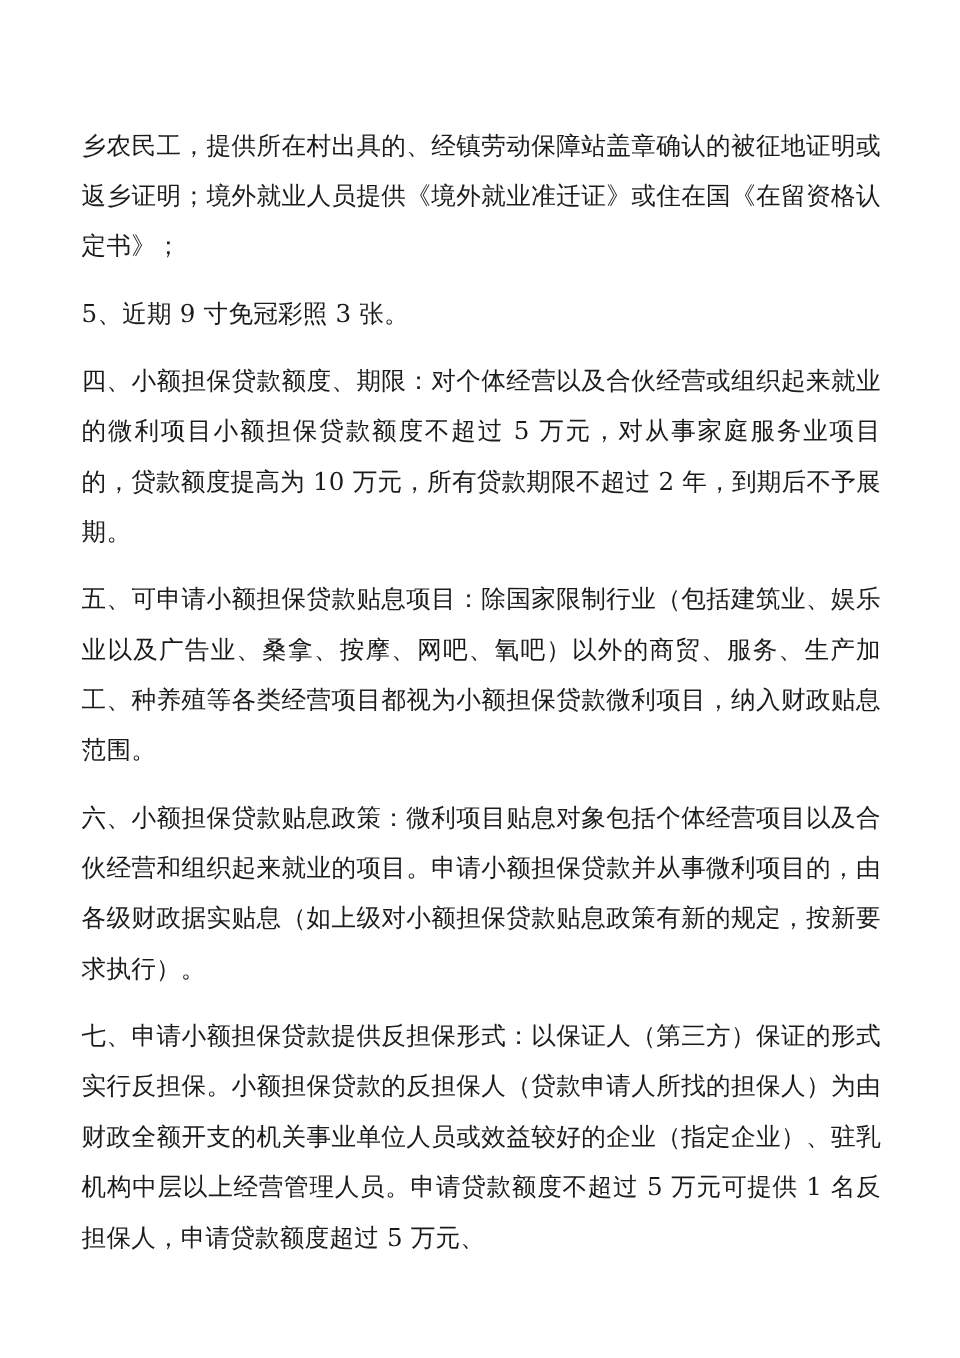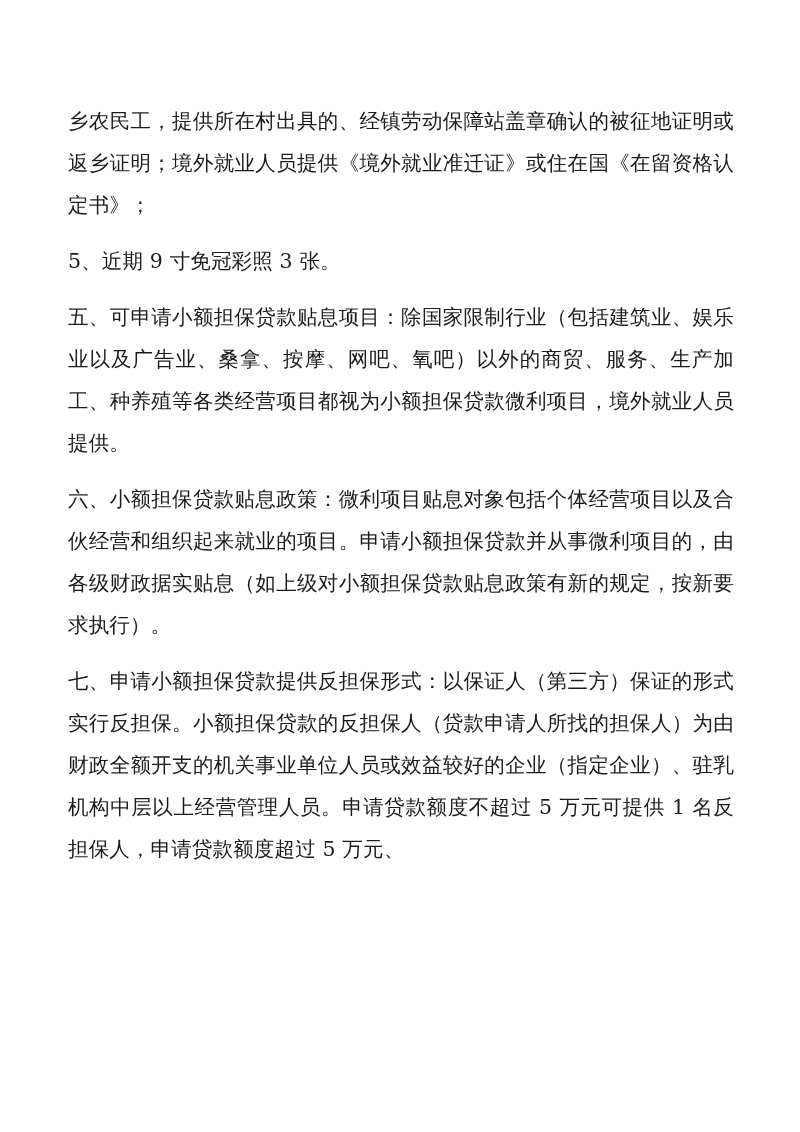--- a/index.html
+++ b/index.html
@@ -49,21 +49,22 @@
 <body>
 
 <div class="page">
   <div class="doc-body">
 
     <p class="para">乡农民工，提供所在村出具的、经镇劳动保障站盖章确认的被征地证明或返乡证明；境外就业人员提供《境外就业准迁证》或住在国《在留资格认定书》；</p>
 
 
     <p class="para tail-short">5、近期 9 寸免冠彩照 3 张。</p>
 
+    <p class="para">四、小额担保贷款额度、期限：对个体经营以及合伙经营或组织起来就业的微利项目小额担保贷款额度不超过 5 万元，对从事家庭服务业项目的，贷款额度提高为 10 万元，所有贷款期限不超过 2 年，到期后不予展期。</p>
 
-    <p class="para">五、可申请小额担保贷款贴息项目：除国家限制行业（包括建筑业、娱乐业以及广告业、桑拿、按摩、网吧、氧吧）以外的商贸、服务、生产加工、种养殖等各类经营项目都视为小额担保贷款微利项目，境外就业人员提供。</p>
+    <p class="para">五、可申请小额担保贷款贴息项目：除国家限制行业（包括建筑业、娱乐业以及广告业、桑拿、按摩、网吧、氧吧）以外的商贸、服务、生产加工、种养殖等各类经营项目都视为小额担保贷款微利项目，纳入财政贴息范围。</p>
 
     <p class="para">六、小额担保贷款贴息政策：微利项目贴息对象包括个体经营项目以及合伙经营和组织起来就业的项目。申请小额担保贷款并从事微利项目的，由各级财政据实贴息（如上级对小额担保贷款贴息政策有新的规定，按新要求执行）。</p>
 
     <p class="para">七、申请小额担保贷款提供反担保形式：以保证人（第三方）保证的形式实行反担保。小额担保贷款的反担保人（贷款申请人所找的担保人）为由财政全额开支的机关事业单位人员或效益较好的企业（指定企业）、驻乳机构中层以上经营管理人员。申请贷款额度不超过 5 万元可提供 1 名反担保人，申请贷款额度超过 5 万元、</p>
 
   </div>
 </div>
 
 </body></html>

